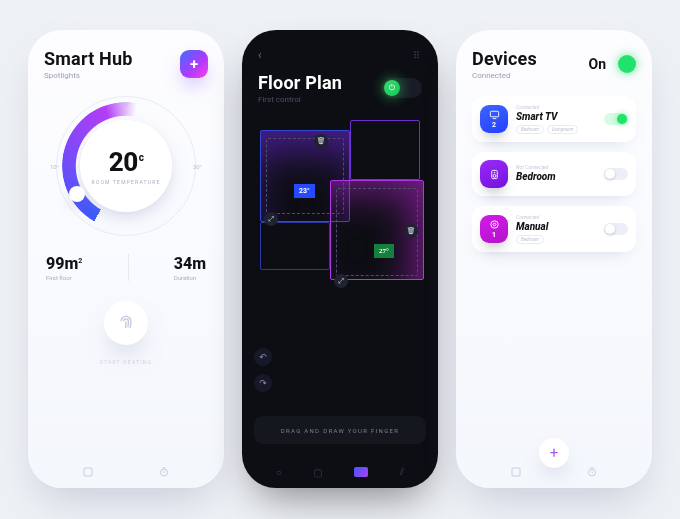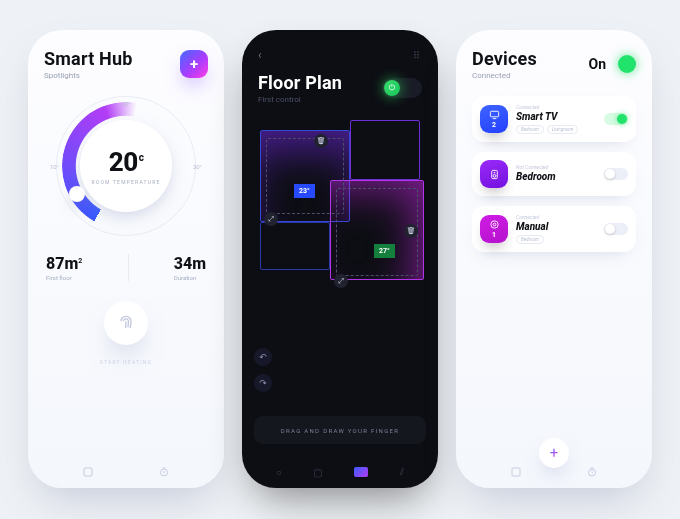--- a/index.html
+++ b/index.html
@@ -118,21 +118,21 @@
   .r3{left:76px;top:64px;width:94px;height:100px;border-color:#b335e9;
       box-shadow: inset -20px 20px 40px -10px rgba(200,40,230,.55);}
   .r4{left:6px;top:106px;width:70px;height:48px;border-color:#2b3aa8;}
   .room-dash{position:absolute;border:1px dashed #4b4f6a;border-radius:2px;}
   .d1{left:12px;top:22px;width:78px;height:76px;}
   .d2{left:82px;top:72px;width:82px;height:88px;}
   .badge{
     position:absolute;background:#274aff;color:#fff;font-size:7px;font-weight:700;
     padding:3px 5px;border-radius:0;
   }
-  .badge.pink{background:#15803d;}
+  .badge.pink{background:#15803d;font-family:Liberation Serif, serif;}
   .b1{left:40px;top:68px;}
   .b2{left:120px;top:128px;}
   .dot-btn{
     position:absolute;width:14px;height:14px;border-radius:50%;background:#20222f;
     display:flex;align-items:center;justify-content:center;color:#dcdff3;font-size:7px;
   }
   .fp-controls{position:absolute;left:0;bottom:78px;display:flex;flex-direction:column;gap:8px;}
   .ctl{
     width:18px;height:18px;border-radius:50%;background:#17192a;color:#8a8fad;
     display:flex;align-items:center;justify-content:center;font-size:9px;
@@ -211,21 +211,21 @@
     <div class="tick right">30°</div>
     <div class="dial-inner">
       <div class="temp-val"><span>20</span><sup>c</sup></div>
       <div class="temp-label">ROOM TEMPERATURE</div>
     </div>
     <div class="dial-knob"></div>
   </div>
 
   <div class="stats">
     <div>
-      <div class="stat-v"><span>87m</span><sup>2</sup></div>
+      <div class="stat-v"><span>99m</span><sup>2</sup></div>
       <div class="stat-l">First floor</div>
     </div>
     <div class="stat-div"></div>
     <div>
       <div class="stat-v">34m</div>
       <div class="stat-l">Duration</div>
     </div>
   </div>
 
   <div class="fp-btn">

